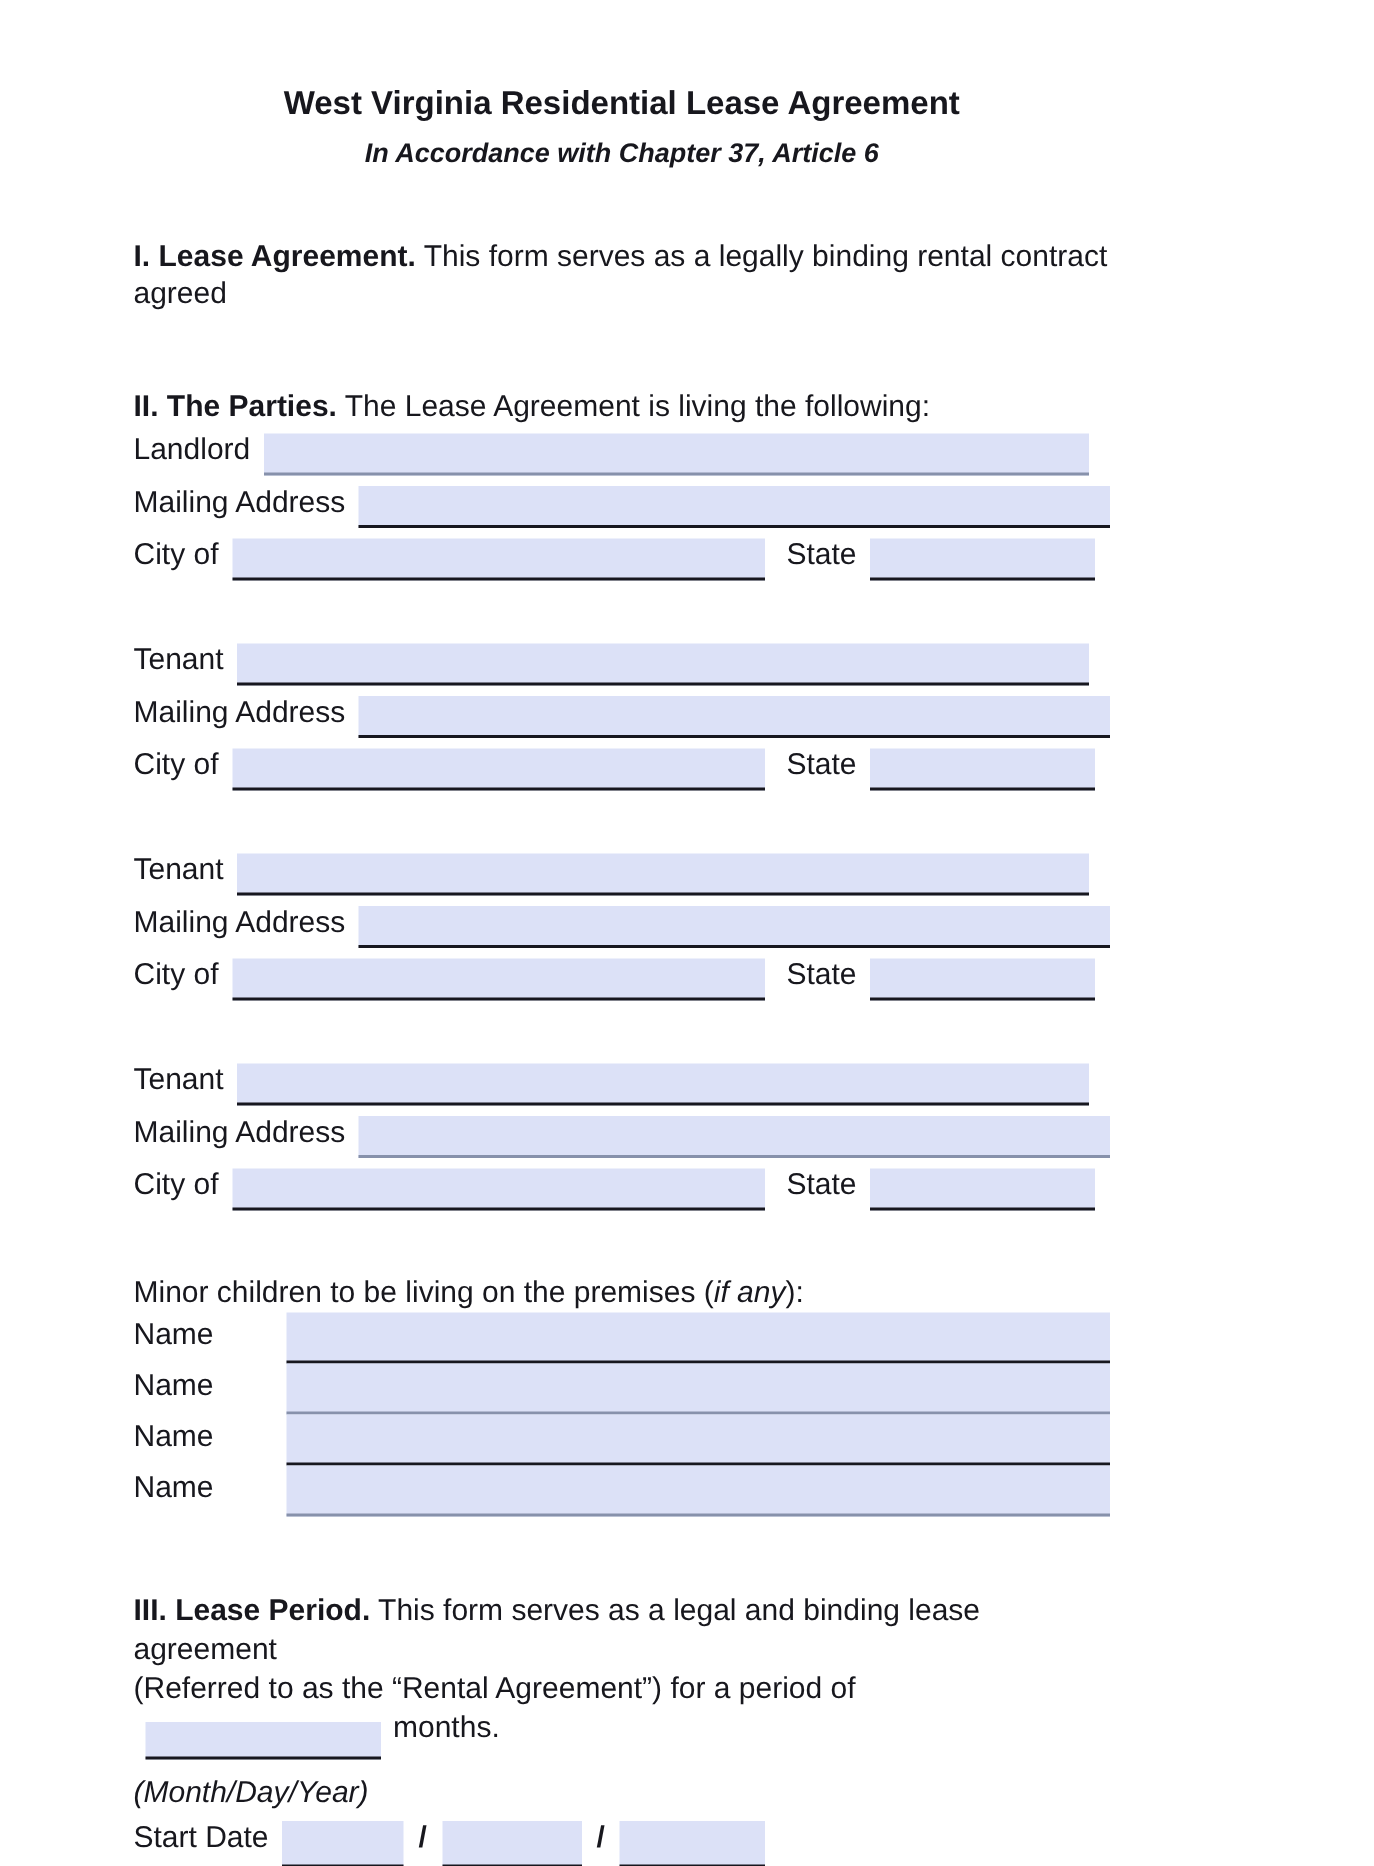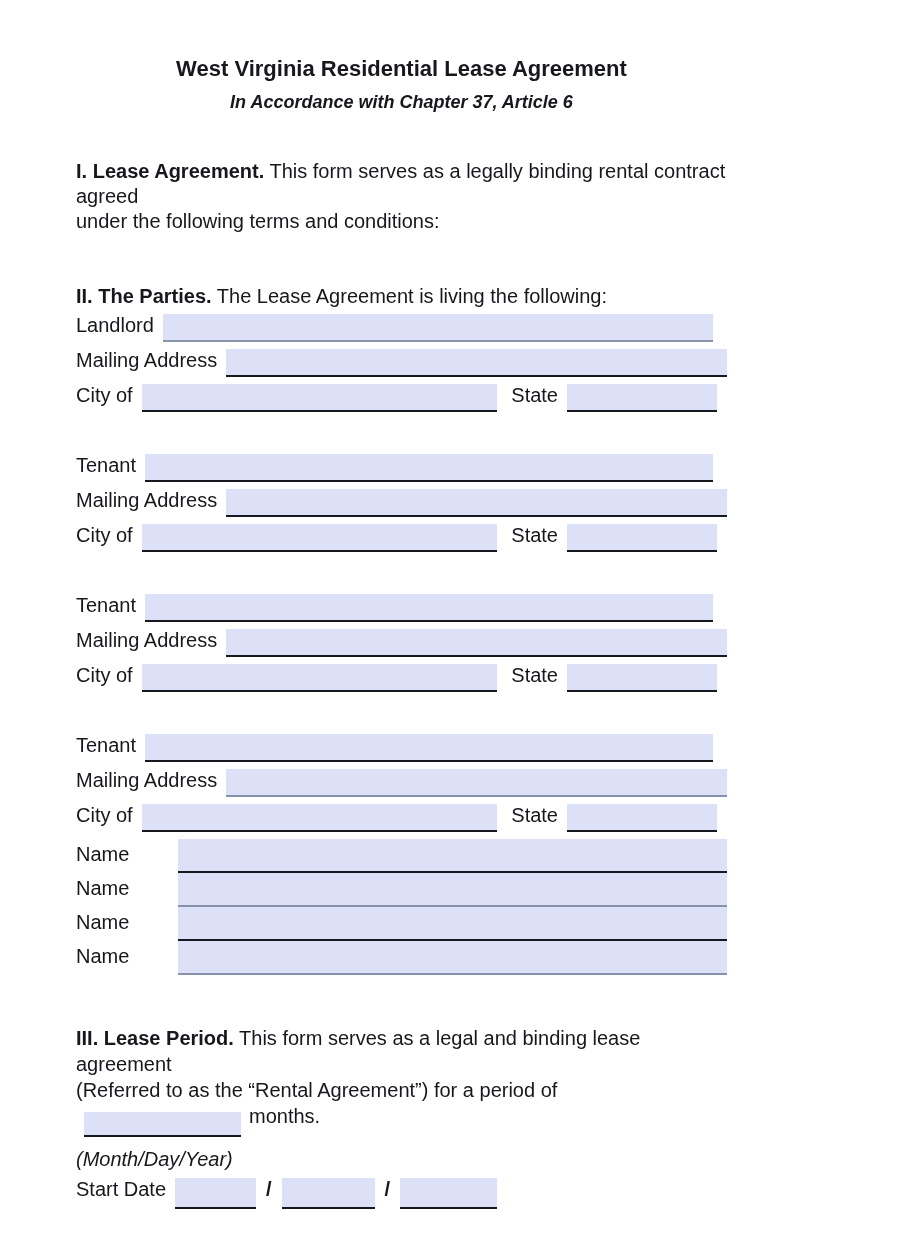--- a/index.html
+++ b/index.html
@@ -6,20 +6,21 @@
   .page{
     position:relative;
     width:803px;height:1244px;
     box-sizing:border-box;
     padding:56px 76px 0 76px;
     background:#ffffff;
     font-family:"Liberation Sans","DejaVu Sans",sans-serif;
     font-size:20px;
     color:#17171d;
     overflow:hidden;
+    margin-left:13px;
   }
   .header{text-align:center;}
   .title{font-size:22px;font-weight:bold;line-height:26px;}
   .subtitle{font-size:18px;font-weight:bold;font-style:italic;line-height:22px;margin-top:9px;}
   .para{line-height:25px;}
   .sec1{margin-top:46px;}
   .sec2-heading{margin-top:50px;margin-bottom:5px;line-height:25px;}
   b.run{font-weight:bold;}
   
   .frow{display:flex;align-items:flex-start;height:28px;margin-bottom:7px;}
@@ -63,21 +64,20 @@
 
 <div class="page">
 
   <div class="header">
     <div class="title">West Virginia Residential Lease Agreement</div>
     <div class="subtitle">In Accordance with Chapter 37, Article 6</div>
   </div>
 
   <div class="para sec1">
     <div><b class="run">I. Lease Agreement.</b><span> This form serves as a legally binding rental contract agreed</span></div>
-    <div>under the following terms and conditions:</div>
   </div>
 
   <div class="para sec2-heading">
     <b class="run">II. The Parties.</b><span> The Lease Agreement is living the following:</span>
   </div>
 
   <div class="parties">
 
     <div class="party-block">
       <div class="frow">
@@ -142,20 +142,23 @@
       <div class="frow">
         <span class="lbl">City of</span>
         <input type="text" class="field city" style="">
         <span class="lbl state">State</span>
         <input type="text" class="field state" style="">
       </div>
     </div>
 
   </div>
 
+  <div class="para minor-heading">
+    <span>Minor children to be living on the premises (</span><span class="it">if any</span><span>):</span>
+  </div>
 
   <div>
     <div class="name-row">
       <span class="lbl">Name</span>
       <input type="text" class="field" style="">
     </div>
     <div class="name-row">
       <span class="lbl">Name</span>
       <input type="text" class="field u-gray" style="">
     </div>

